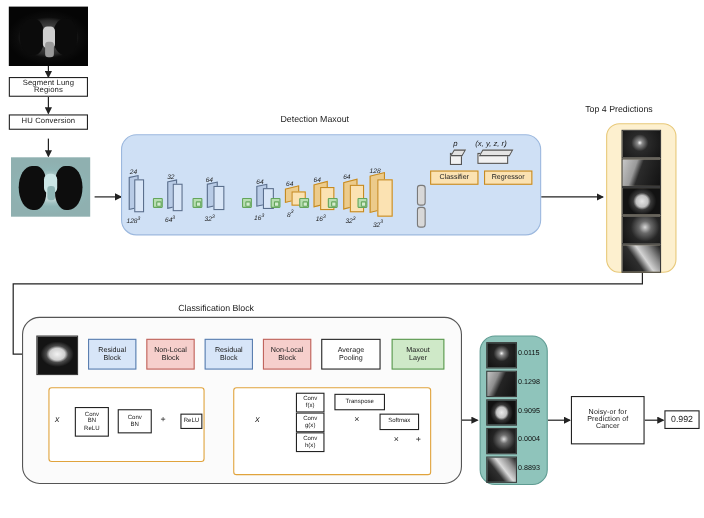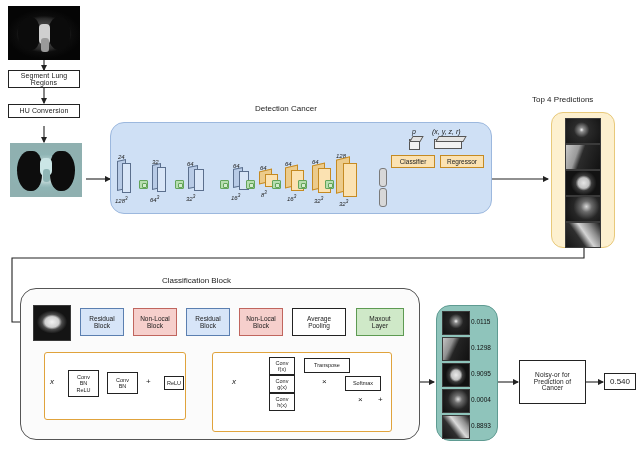--- a/index.html
+++ b/index.html
@@ -235,21 +235,21 @@
     <span style="white-space:pre-line;">HU Conversion</span>
   </div>
 
   <div class="ct body2" style="left:10px;top:143px;width:72px;height:54px;">
     <div class="abs" style="left:7px;top:8px;width:25px;height:40px;background:#0d0d0d;border-radius:52% 40% 44% 56%;"></div>
     <div class="abs" style="left:40px;top:8px;width:25px;height:40px;background:#0d0d0d;border-radius:40% 52% 56% 44%;"></div>
     <div class="abs" style="left:30px;top:15px;width:12px;height:18px;background:#cbe6e6;border-radius:5px;"></div>
     <div class="abs" style="left:33px;top:26px;width:7px;height:13px;background:#8fb5b5;border-radius:3px;"></div>
   </div>
 
-  <div class="panel-title" style="left:255px;top:104px;">Detection Cancer</div>
+  <div class="panel-title" style="left:255px;top:104px;">Detection Maxout</div>
 
   <div class="panel panel-detect" style="left:110px;top:122px;width:382px;height:92px;"></div>
 
   <div class="slab blue" style="left:122px;top:163px;width:9px;height:30px;">
     <div class="face side" style="left:-5px;top:-3px;width:9px;height:30px;transform:skewY(-12deg);"></div>
     <div class="face front"></div>
   </div>
   <div class="nodelabel" style="left:118px;top:154px;">
     <span>24</span>
   </div>
@@ -466,16 +466,16 @@
   <div class="patch" style="left:442px;top:415px;width:26px;height:22px;background:linear-gradient(52deg,#151515 0%,#2f2f2f 36%,#dadada 56%,#8f8f8f 78%,#181818 100%);"></div>
   <div class="problab" style="left:471px;top:422px;">0.8893</div>
 
   <div class="box" style="left:519px;top:360px;width:67px;height:44px;font-size:6.5px;">
     <span style="white-space:pre-line;">Noisy-or for
 Prediction of
 Cancer</span>
   </div>
 
   <div class="outbox" style="left:604px;top:373px;width:32px;height:17px;">
-    <span>0.540</span>
+    <span>0.992</span>
   </div>
 
 </div>
 
 </body></html>

